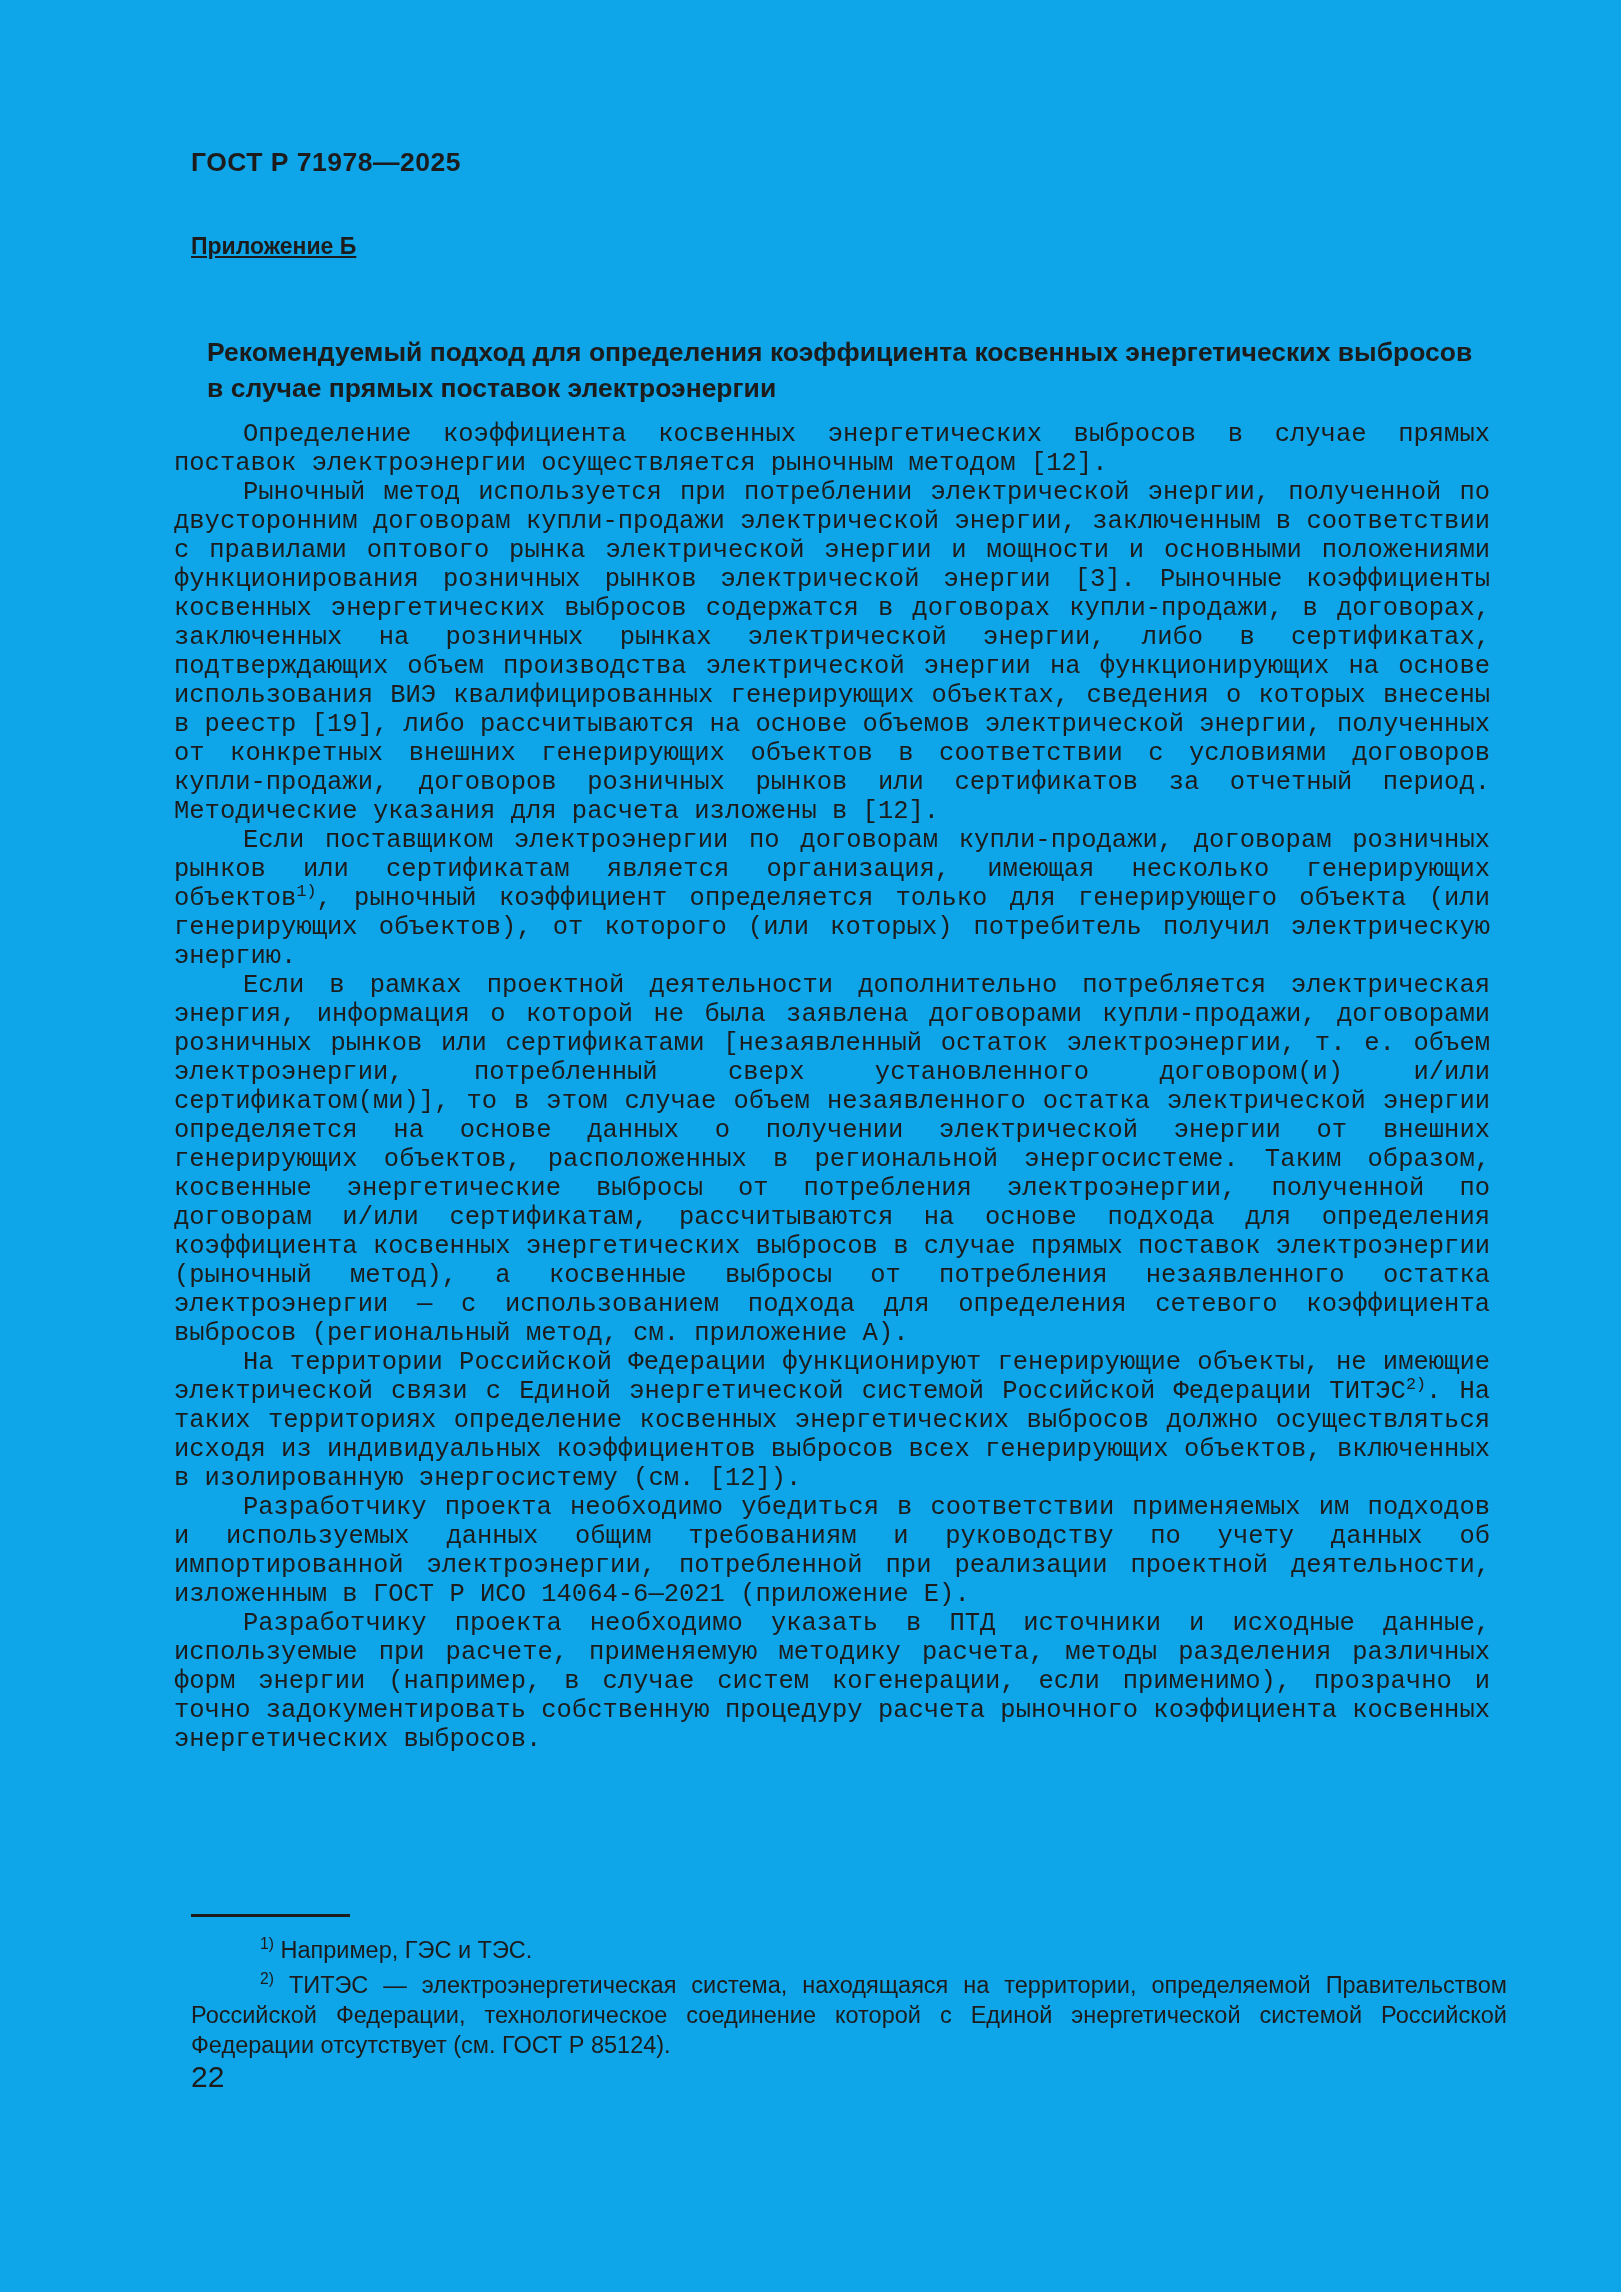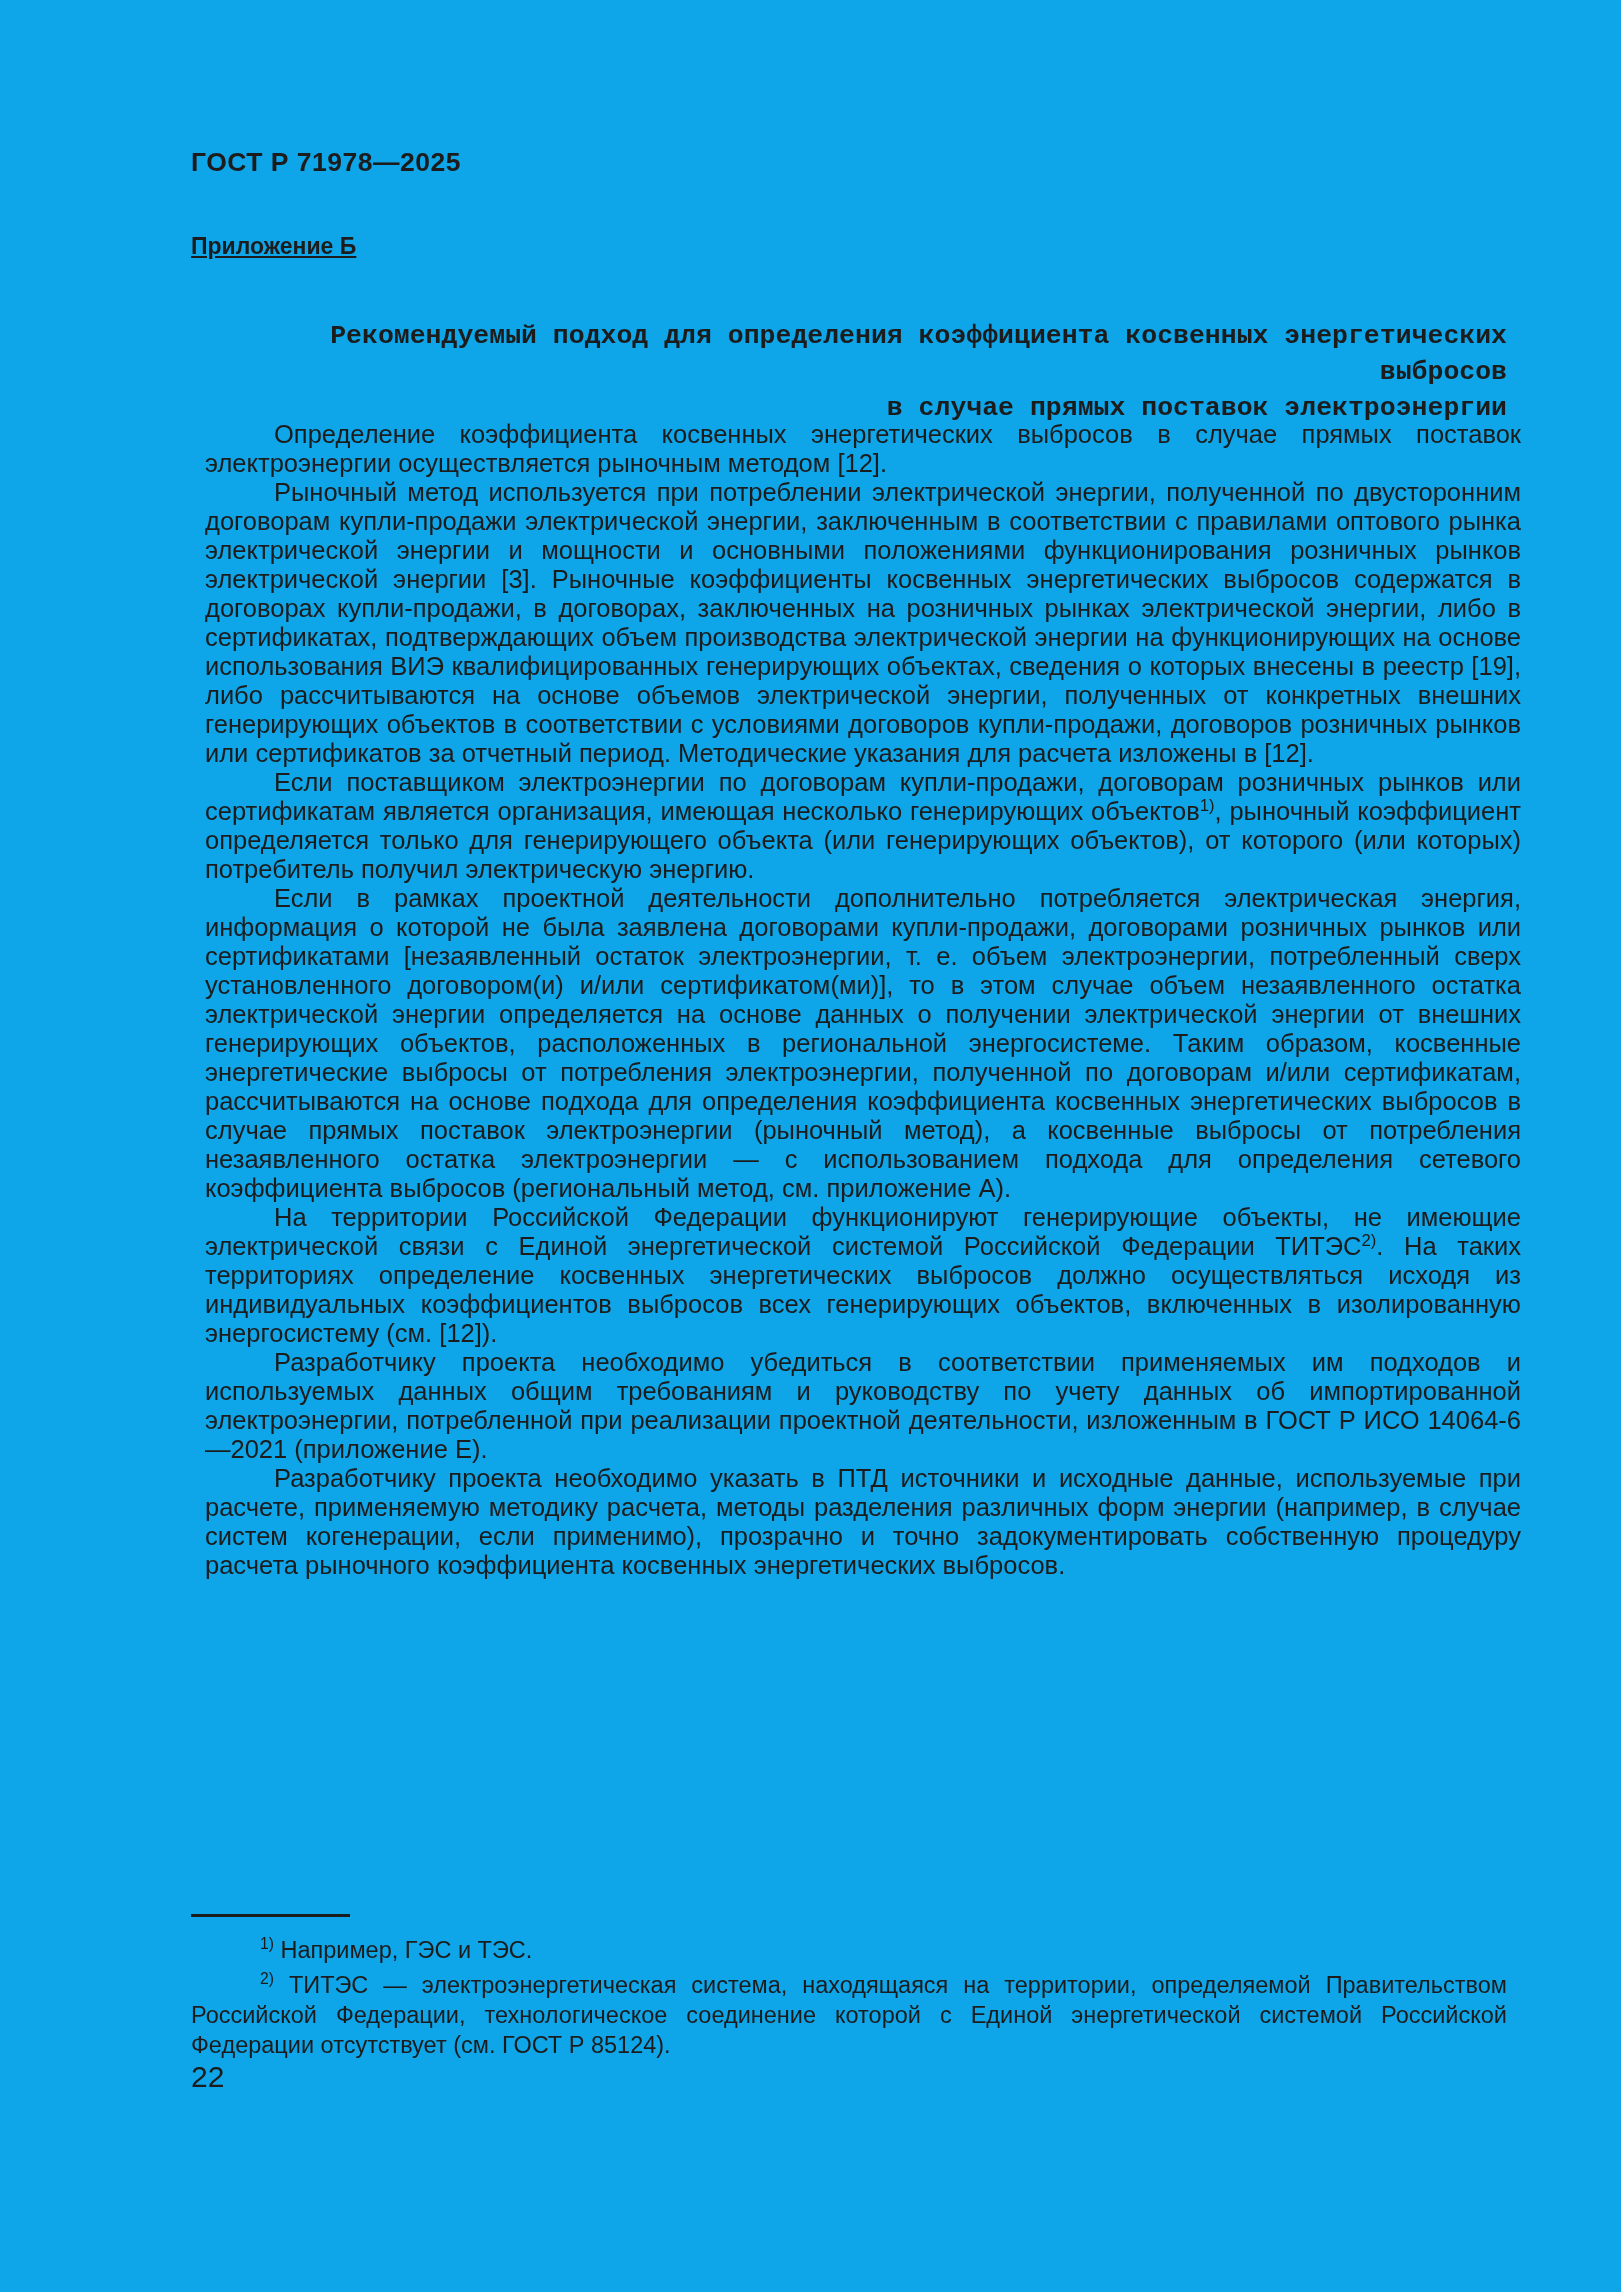--- a/index.html
+++ b/index.html
@@ -33,35 +33,35 @@
     font-size: 23px;
     font-weight: bold;
     line-height: 30px;
     text-decoration: underline;
   }
   .appendix-title {
     position: absolute;
     top: 318px;
     left: 191px;
     width: 1316px;
-    margin: 0;
-    text-align: right;
+    margin: 16px;
+    text-align: left;
     font-size: 26.5px;
     font-weight: bold;
     line-height: 36px;
-    font-family: Liberation Mono, monospace;
   }
   .body-text {
     position: absolute;
     top: 420px;
-    left: 205px;
+    left: 174px;
     width: 1316px;
     font-size: 25.5px;
     line-height: 29px;
     text-align: justify;
+    font-family: Liberation Mono, monospace;
   }
   .body-text p {
     margin: 0;
     text-indent: 69px;
   }
   sup.fn-ref {
     font-size: 16.7px;
     line-height: 0;
     vertical-align: super;
   }

